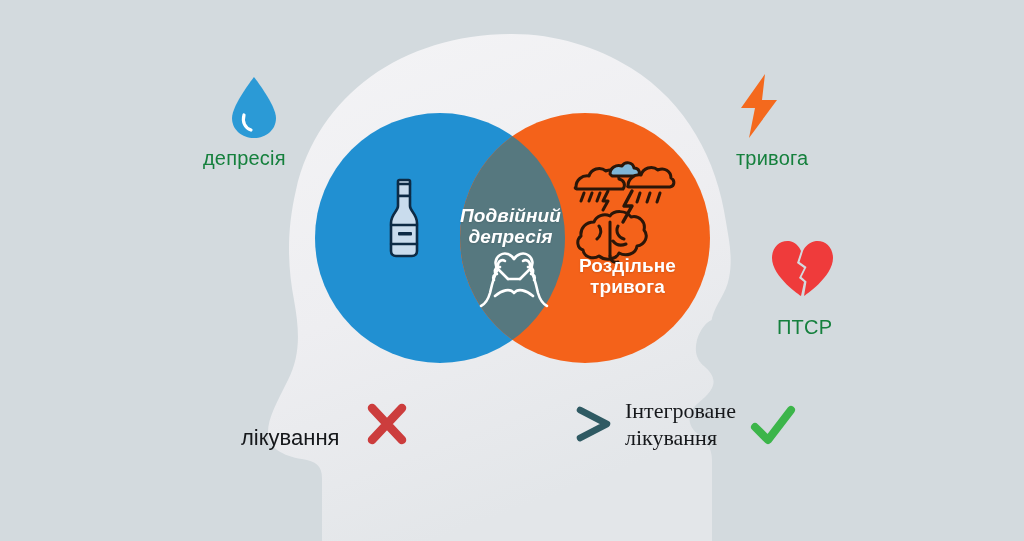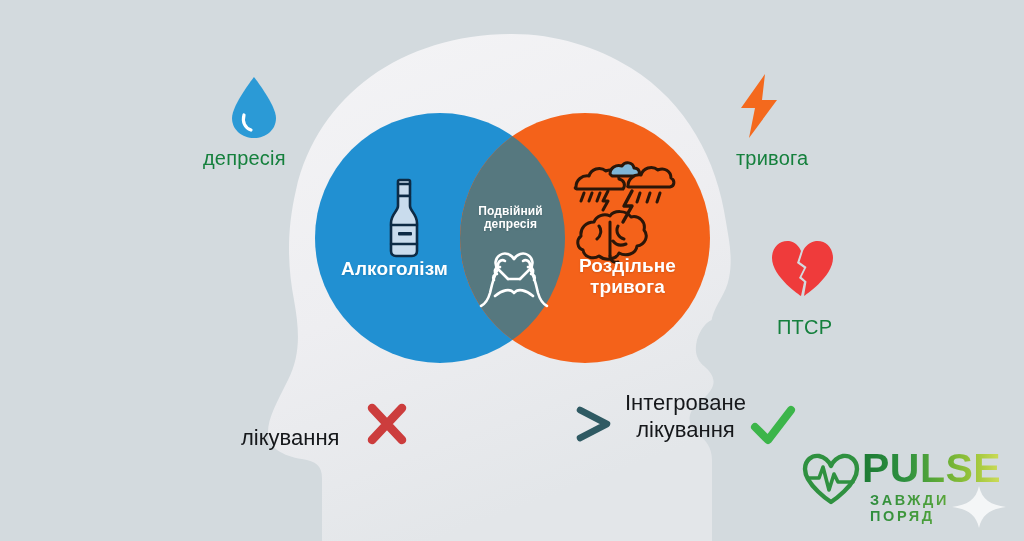--- a/index.html
+++ b/index.html
@@ -31,21 +31,21 @@
 
   
   .circle-label{
     position:absolute;color:#ffffff;text-align:center;
     font-size:19px;font-weight:700;letter-spacing:.1px;
     line-height:1.12;text-shadow:0 1px 2px rgba(0,0,0,.13);
   }
   #label-alcohol{left:327px;top:258px;width:135px;}
   #label-mental{left:560px;top:255px;width:135px;}
   #label-dual{
-    left:443px;top:205px;width:135px;font-size:12px;font-weight:700;
+    left:443px;top:205px;width:135px;font-size:19px;font-weight:700;font-style:italic;
   }
 
   
   #icon-bottle{position:absolute;left:373px;top:178px;width:62px;height:80px;}
   #icon-brain{position:absolute;left:566px;top:160px;width:110px;height:104px;}
   #icon-handshake{position:absolute;left:475px;top:248px;width:78px;height:68px;}
 
   
   .outer-label{
     position:absolute;color:#15803d;font-size:20px;font-weight:400;
@@ -58,21 +58,21 @@
   #icon-drop{position:absolute;left:224px;top:74px;width:60px;height:66px;}
   #icon-bolt{position:absolute;left:735px;top:72px;width:48px;height:68px;}
   #icon-brokenheart{position:absolute;left:768px;top:237px;width:68px;height:64px;}
 
   
   .treat-text{
     position:absolute;color:#16181b;font-size:22px;font-weight:400;
     line-height:1.22;white-space:nowrap;
   }
   #text-separate{left:241px;top:398px;text-align:left;}
-  #text-integrated{left:625px;top:390px;text-align:center;}
+  #text-integrated{left:625px;top:398px;text-align:left;font-family:Liberation Serif, serif;}
   #icon-cross{position:absolute;left:365px;top:402px;width:44px;height:44px;}
   #icon-check{position:absolute;left:750px;top:404px;width:46px;height:44px;}
   #arrow-svg{position:absolute;left:410px;top:405px;width:205px;height:38px;}
 
   
   #logo{position:absolute;left:800px;top:448px;width:218px;height:76px;}
   #logo-heart{position:absolute;left:0px;top:4px;width:62px;height:54px;}
   #logo-word{
     position:absolute;left:62px;top:0px;
     font-size:41px;font-weight:700;letter-spacing:.5px;
@@ -185,21 +185,20 @@
       <path d="M39 11 C42 6, 48 4, 53 7 C58 10, 59 17, 55 21 L45 31"></path>
       <path d="M30 13 C27 11, 23 13, 23 17 M25 19 C22 18, 19 21, 20 25 M22 26 C19 26, 17 29, 19 32"></path>
       <path d="M48 13 C51 11, 55 13, 55 17 M53 19 C56 18, 59 21, 58 25 M56 26 C59 26, 61 29, 59 32"></path>
       <path d="M33 31 L45 31"></path>
       <path d="M23 21 C19 27, 17 36, 15 45 C13 52, 10 56, 6 58"></path>
       <path d="M55 21 C59 27, 61 36, 63 45 C65 52, 68 56, 72 58"></path>
       <path d="M20 48 C27 42, 35 40, 39 45 C43 40, 51 42, 58 48"></path>
     </g>
   </svg>
 
-  <div class="circle-label" id="label-alcohol">Алкоголізм</div>
 
   <div class="circle-label" id="label-mental">
     <span>Роздільне</span><br>
     <span>тривога</span>
   </div>
 
   <div class="circle-label" id="label-dual">
     <span>Подвійний</span><br>
     <span>депресія</span>
   </div>
@@ -244,25 +243,14 @@
 
   <div class="treat-text" id="text-integrated">
     <span>Інтегроване</span><br>
     <span>лікування</span>
   </div>
 
   <svg id="icon-check" viewBox="0 0 46 44" aria-hidden="true">
     <path d="M5 23 L18 36 L41 6" fill="none" stroke="#3cb54a" stroke-width="8" stroke-linecap="round" stroke-linejoin="round"></path>
   </svg>
 
-  <div id="logo">
-    <svg id="logo-heart" viewBox="0 0 62 54" aria-hidden="true">
-      <path d="M31 50 C31 50, 5 33, 5 17 C5 8, 12 3, 19 4 C24 5, 29 9, 31 14 C33 9, 38 5, 43 4 C50 3, 57 8, 57 17 C57 33, 31 50, 31 50 Z" fill="none" stroke="#2f9140" stroke-width="4.4" stroke-linejoin="round"></path>
-      <path d="M9 26 L19 26 L23 15 L29 38 L34 22 L38 30 L53 30" fill="none" stroke="#2f9140" stroke-width="3.6" stroke-linecap="round" stroke-linejoin="round"></path>
-    </svg>
-    <div id="logo-word">PULSE</div>
-    <div id="logo-tag">ЗАВЖДИ ПОРЯД</div>
-    <svg id="logo-sparkle" viewBox="0 0 58 46" aria-hidden="true">
-      <path d="M29 2 C32 16, 41 21, 56 23 C41 25, 32 30, 29 44 C26 30, 17 25, 2 23 C17 21, 26 16, 29 2 Z" fill="#ffffff" opacity="0.75"></path>
-    </svg>
-  </div>
 
 </div>
 
 </body></html>

